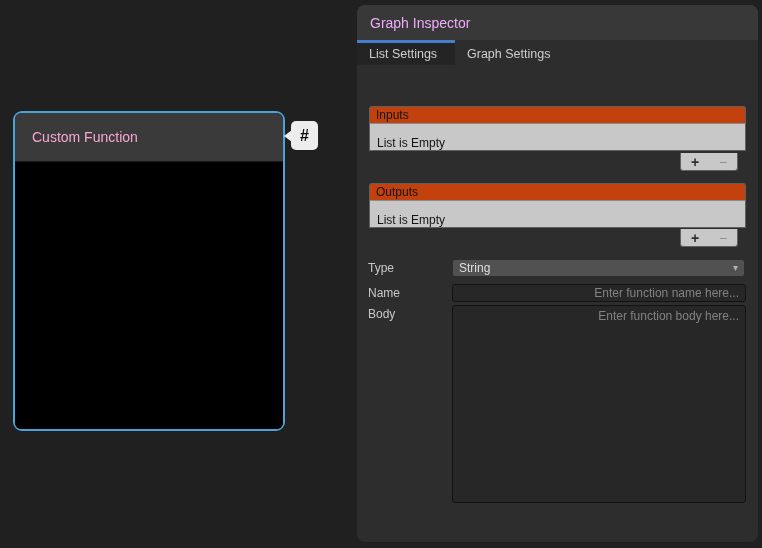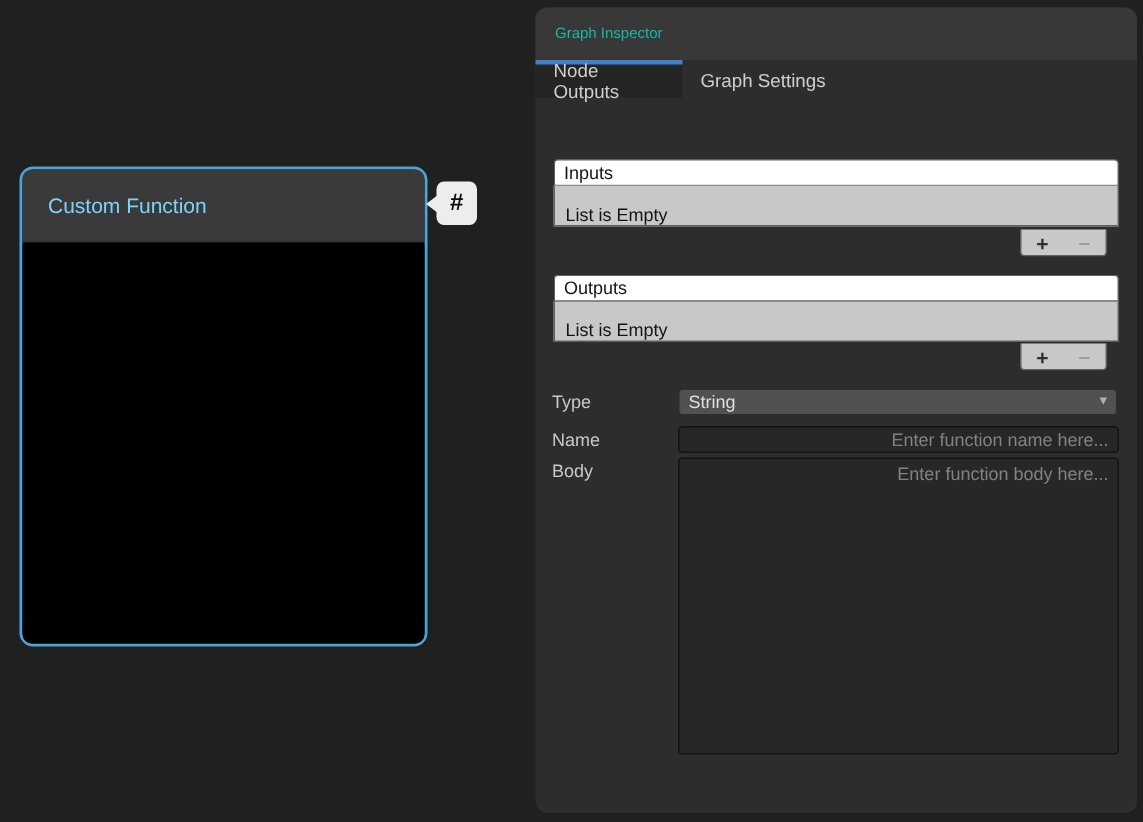--- a/index.html
+++ b/index.html
@@ -13,21 +13,21 @@
 
   
   .node {
     position:absolute; left:13px; top:111px; width:272px; height:320px;
     border:2px solid #4DA2D8; border-radius:9px; background:#000;
   }
   .node-header {
     height:49px; background:#3A3A3A; border-radius:6px 6px 0 0;
     border-bottom:1px solid #181818;
     display:flex; align-items:center; padding:0 17px;
-    color:#7dd3fc; font-size:14px;
+    color:#f9a8d4; font-size:14px;
   }
   .node-body {
     position:absolute; left:0; right:0; top:50px; bottom:0;
     background:#000; border-radius:0 0 6px 6px;
   }
   .badge {
     position:absolute; left:291px; top:121px; width:27px; height:29px;
     background:#EDEDED; border-radius:5px;
     display:flex; align-items:center; justify-content:center;
     font-weight:bold; font-size:16px; color:#0A0A0A;
@@ -40,39 +40,39 @@
   }
 
   
   .panel {
     position:absolute; left:357px; top:5px; width:401px; height:537px;
     background:#2D2D2D; border-radius:8px;
   }
   .panel-titlebar {
     height:35px; background:#383838; border-radius:8px 8px 0 0;
     display:flex; align-items:center; padding:0 13px;
-    color:#14b8a6; font-size:10px;
+    color:#f0abfc; font-size:14px;
   }
   .tabbar { display:flex; height:25px; }
   .tab {
     display:flex; align-items:center; padding:0 12px;
     border-top:3px solid transparent;
     font-size:12.5px; color:#CFCFCF; cursor:default;
   }
   .tab.active { width:98px; background:#242424; border-top-color:#4380CC; }
   .heading {
     margin:9px 0 0 11px; font-size:12px; font-weight:bold; color:#BEBEBE;
   }
 
   
   .rlist { position:absolute; left:12px; width:377px; }
   .rlist.inputs  { top:101px; }
   .rlist.outputs { top:178px; }
   .rlist-header {
-    height:18px; background:#ffffff;
+    height:18px; background:#c2410c;
     border:1px solid #606060; border-bottom:1px solid #8C8C8C;
     border-radius:3px 3px 0 0;
     display:flex; align-items:center; padding-left:6px;
     font-size:12px; color:#141414;
   }
   .rlist-row {
     height:27px; background:#C8C8C8;
     border:1px solid #606060; border-top:none;
     display:flex; align-items:flex-end; padding-left:7px;
     font-size:12px; color:#141414;
@@ -132,21 +132,21 @@
   </div>
 
   <div class="panel">
 
     <div class="panel-titlebar">
       <span>Graph Inspector</span>
     </div>
 
     <div class="tabbar">
       <div class="tab active">
-        <span>Node Outputs</span>
+        <span>List Settings</span>
       </div>
       <div class="tab">
         <span>Graph Settings</span>
       </div>
     </div>
 
 
     <div class="rlist inputs">
       <div class="rlist-header">
         <span>Inputs</span>

